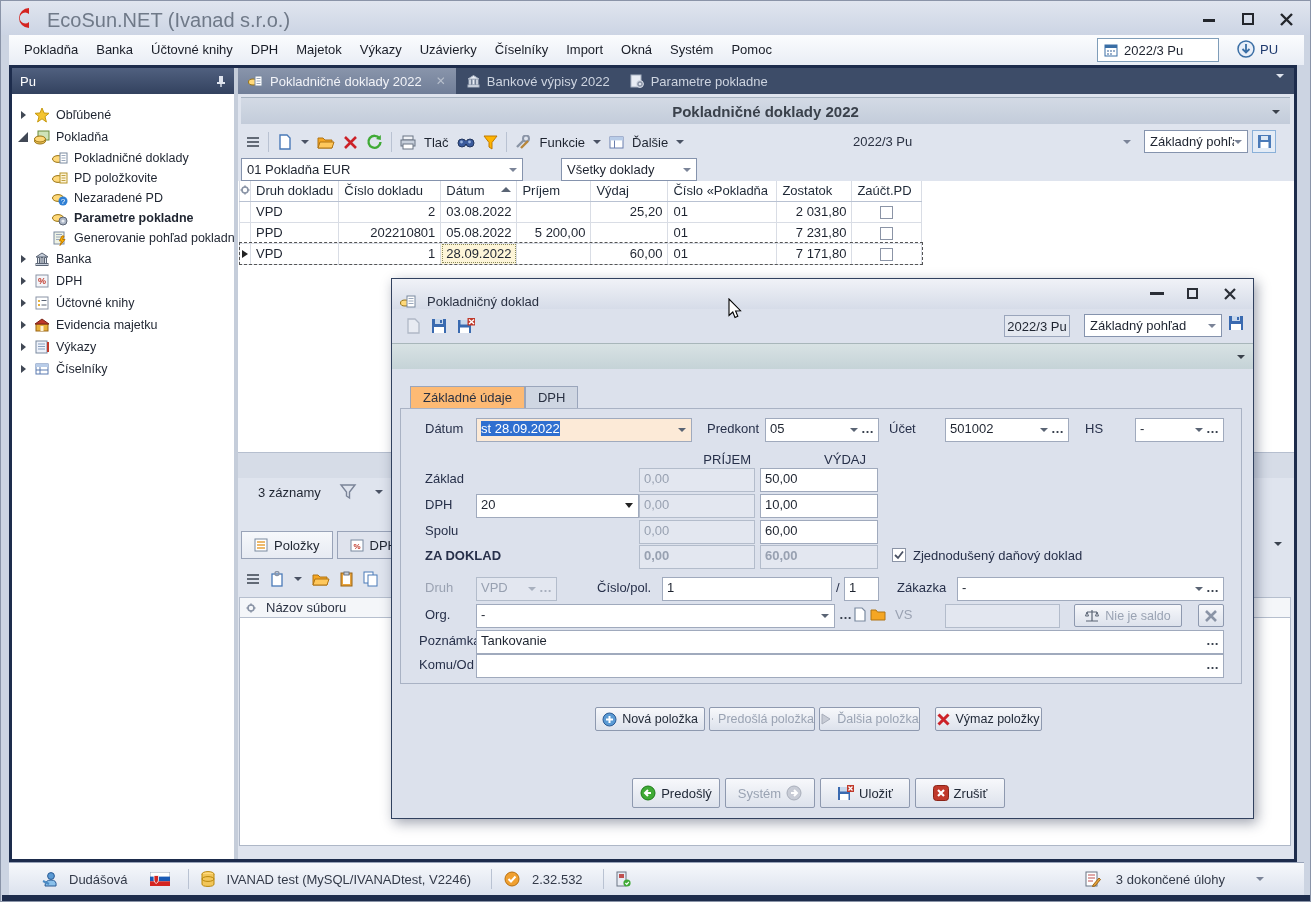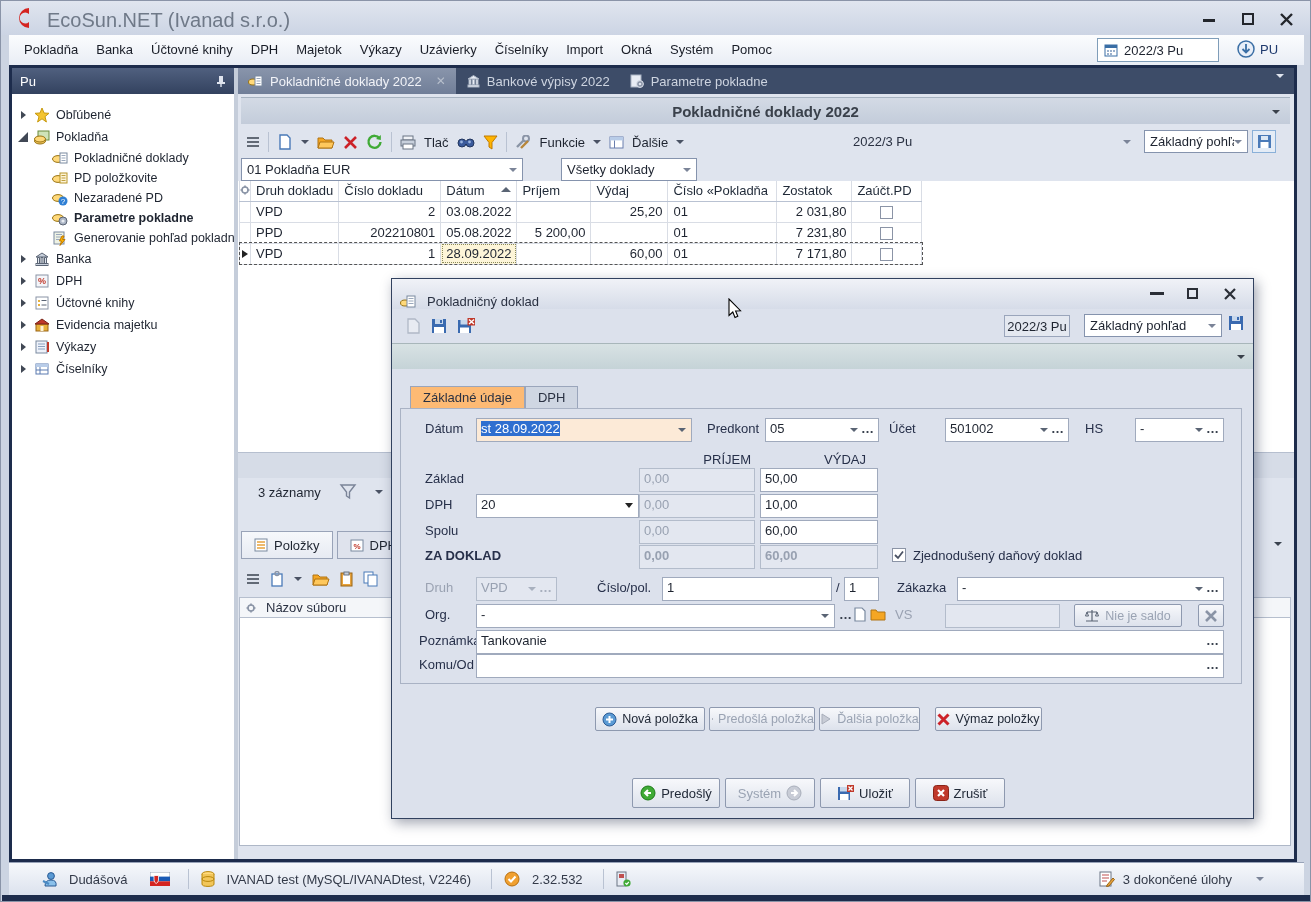--- a/index.html
+++ b/index.html
@@ -536,21 +536,21 @@
         <path d="M4.5 8 L7 10.5 L11.5 5.5" stroke="#fff" stroke-width="2" fill="none"></path>
       </svg>
     <span>2.32.532</span>
     <span class="sep" style="margin-left:8px"></span>
     <svg width="15" height="16">
         <rect x="1" y="1" width="9" height="14" fill="#e8ecf4" stroke="#6a7484"></rect>
         <rect x="3" y="3" width="5" height="4" fill="#c05050"></rect>
         <circle cx="11" cy="12" r="3.6" fill="#3faa35"></circle>
         <path d="M9.4 12 L10.8 13.4 L12.8 10.8" stroke="#fff" stroke-width="1.2" fill="none"></path>
       </svg>
-    <div style="margin-left:auto;display:flex;align-items:center;gap:8px;padding-right:40px">
+    <div style="margin-left:auto;display:flex;align-items:center;gap:15px;padding-right:40px">
       <svg width="16" height="16">
           <rect x="1" y="1" width="11" height="14" fill="#fff" stroke="#6a7484"></rect>
           <path d="M3 4h7M3 7h7M3 10h5" stroke="#c05050" stroke-width="1.2"></path>
           <path d="M8 14 L14 7 L15.5 8.5 L10 15 L7.5 15.5 Z" fill="#e8a33c" stroke="#9a6414"></path>
         </svg>
       <span>3 dokončené úlohy</span>
       <span class="caret" style="margin-left:16px;border-top-color:#7b8498"></span>
     </div>
   </div>
   <div class="abs bottomnavy"></div>

